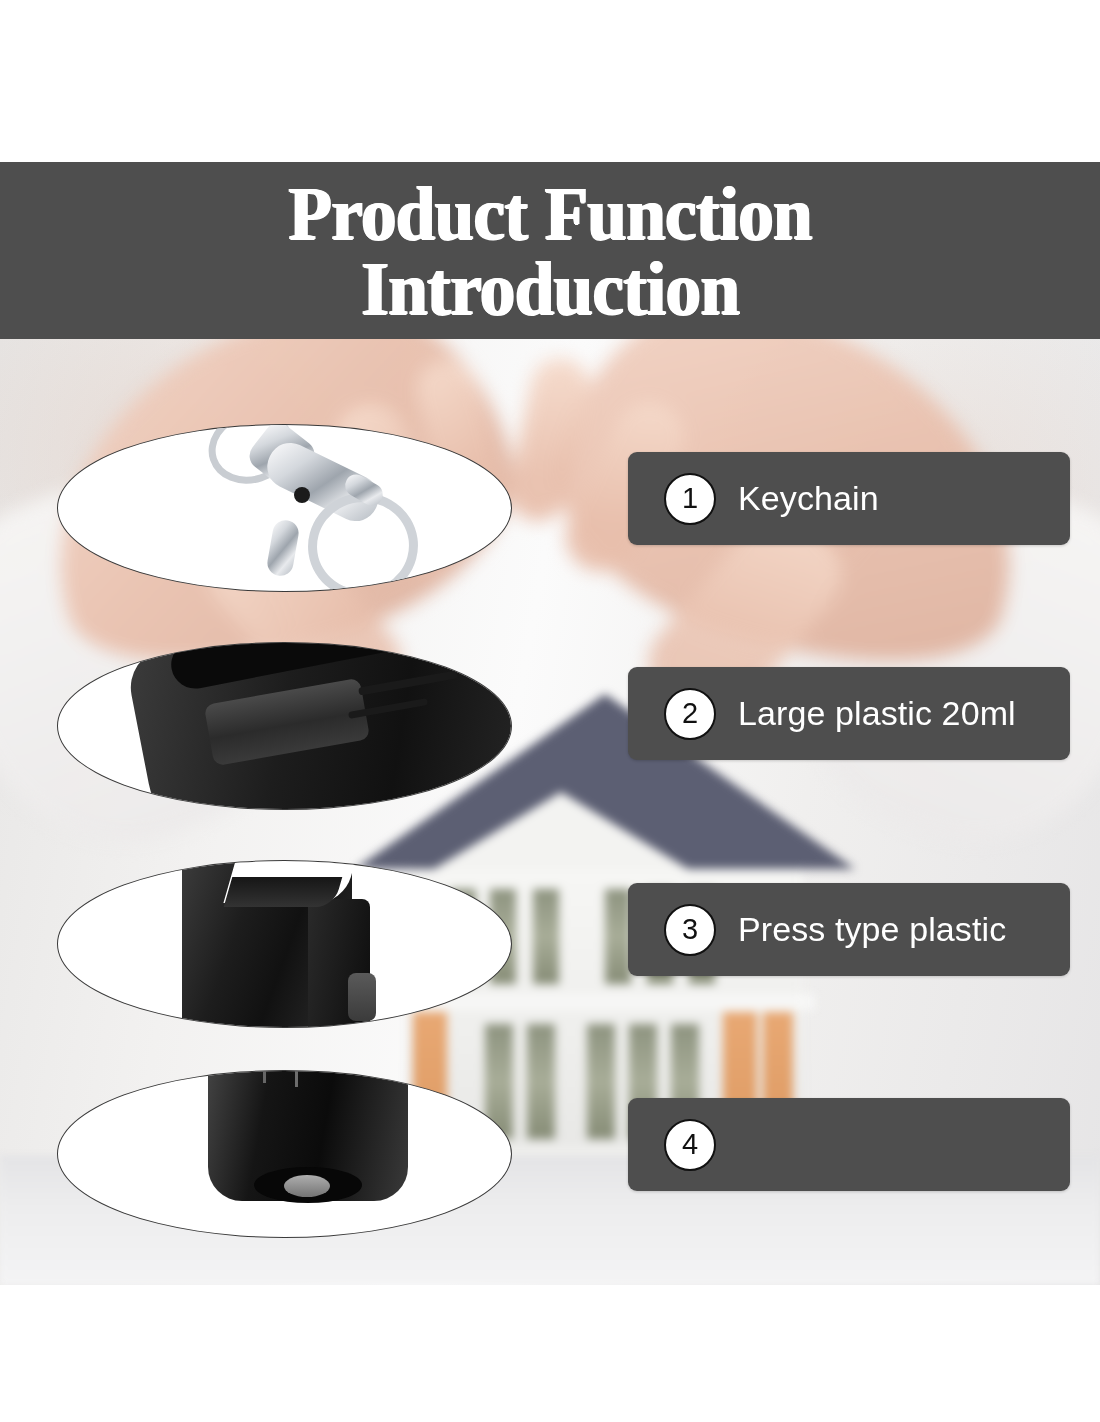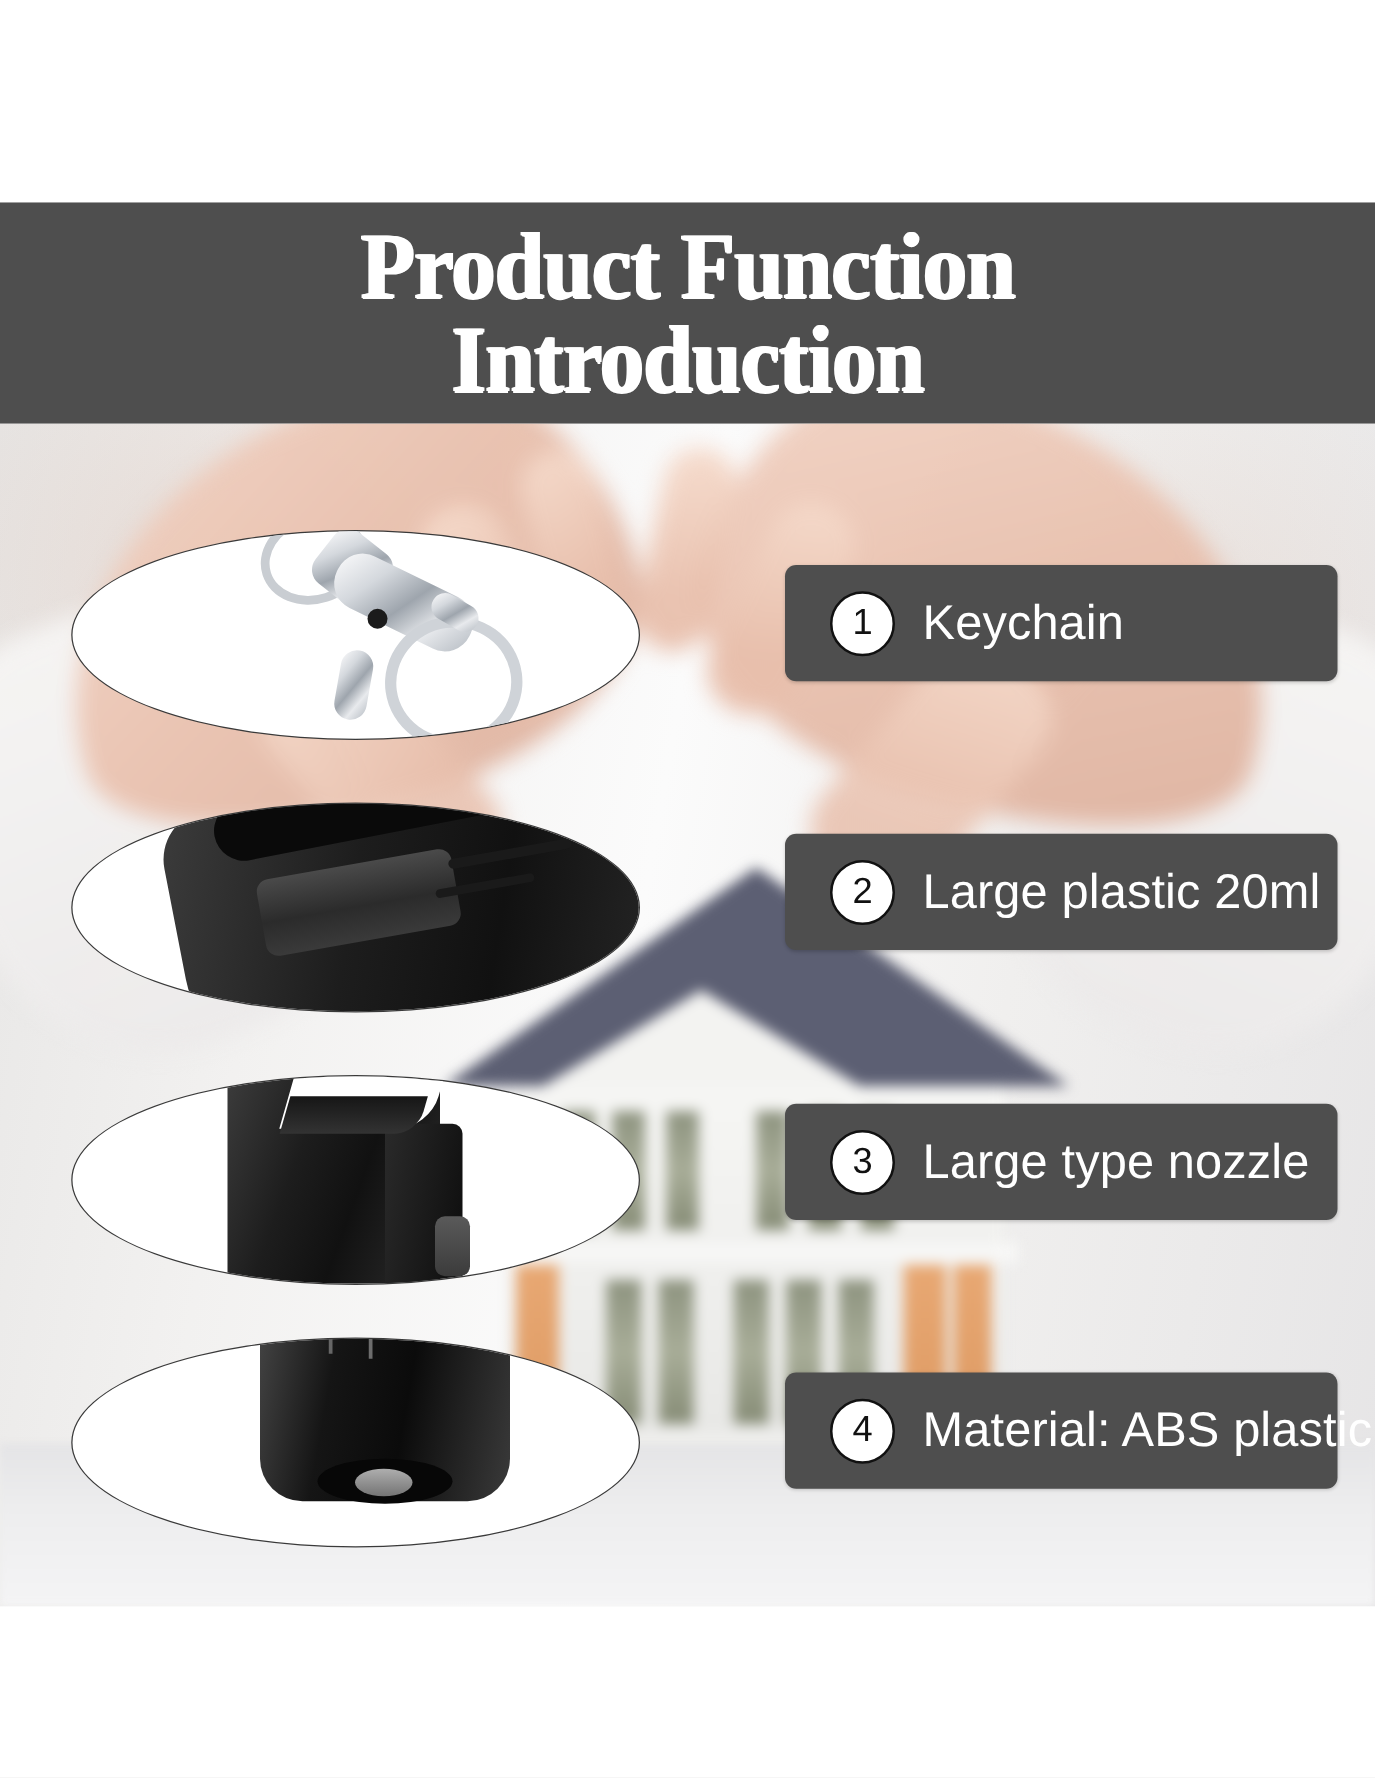--- a/index.html
+++ b/index.html
@@ -214,21 +214,21 @@
     font-size: 29px;
     font-weight: 400;
     display: flex;
     align-items: center;
     justify-content: center;
     flex: 0 0 auto;
   }
   .panel-label {
     margin-left: 22px;
     color: #ffffff;
-    font-size: 39px;
+    font-size: 34px;
     font-weight: 400;
     white-space: nowrap;
     letter-spacing: 0.1px;
   }
 
   
   .bottom-strip {
     position: absolute;
     left: 0; top: 1285px;
     width: 1100px; height: 137px;
@@ -335,25 +335,24 @@
       <div class="panel-label">Keychain</div>
     </div>
 
     <div class="panel" style="top:328px;">
       <div class="badge">2</div>
       <div class="panel-label">Large plastic 20ml</div>
     </div>
 
     <div class="panel" style="top:544px;">
       <div class="badge">3</div>
-      <div class="panel-label">Large type nozzle</div>
+      <div class="panel-label">Press type plastic</div>
     </div>
 
     <div class="panel" style="top:759px;">
       <div class="badge">4</div>
-      <div class="panel-label">Material: ABS plastic</div>
     </div>
 
   </div>
 
   <div class="bottom-strip"></div>
 
 </div>
 
 </body></html>

